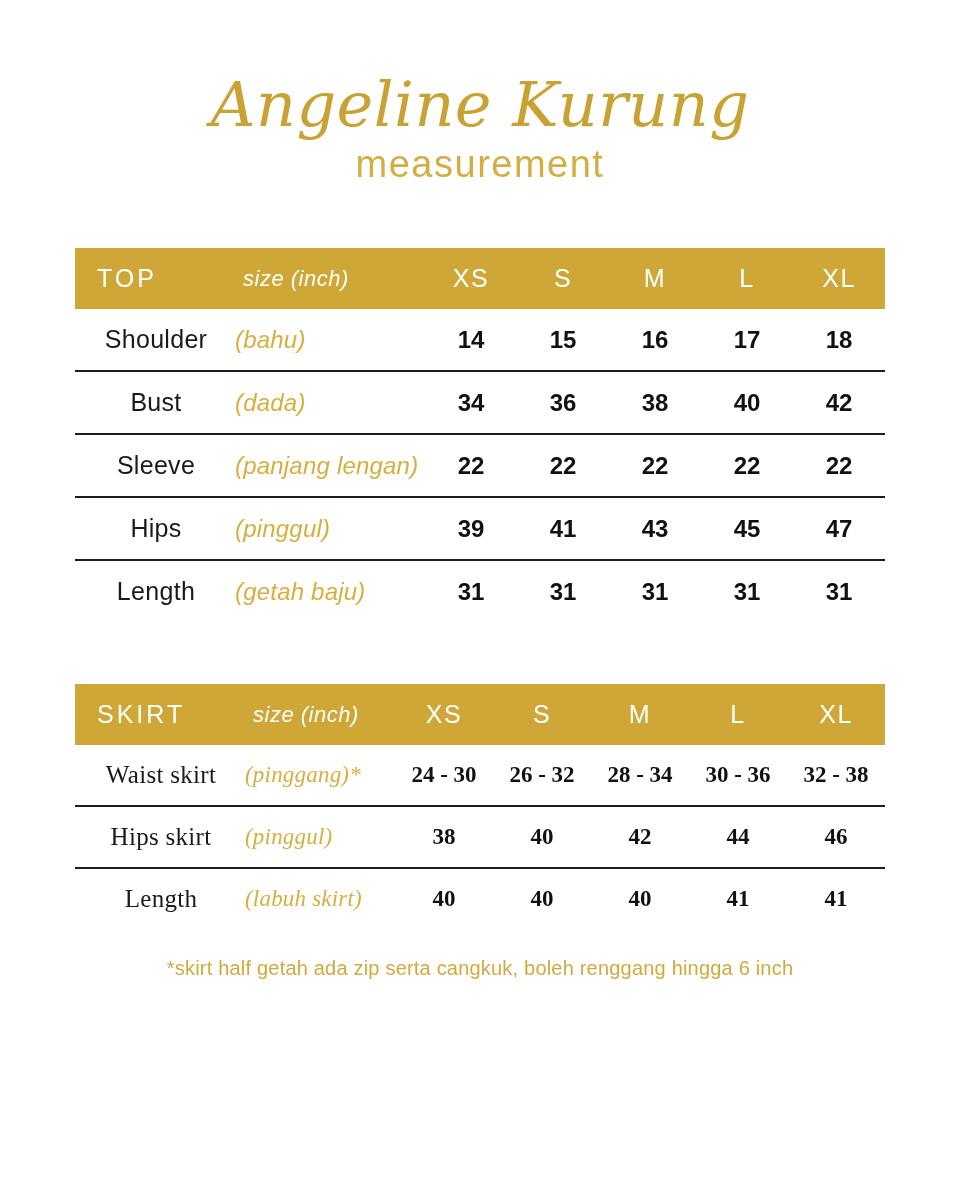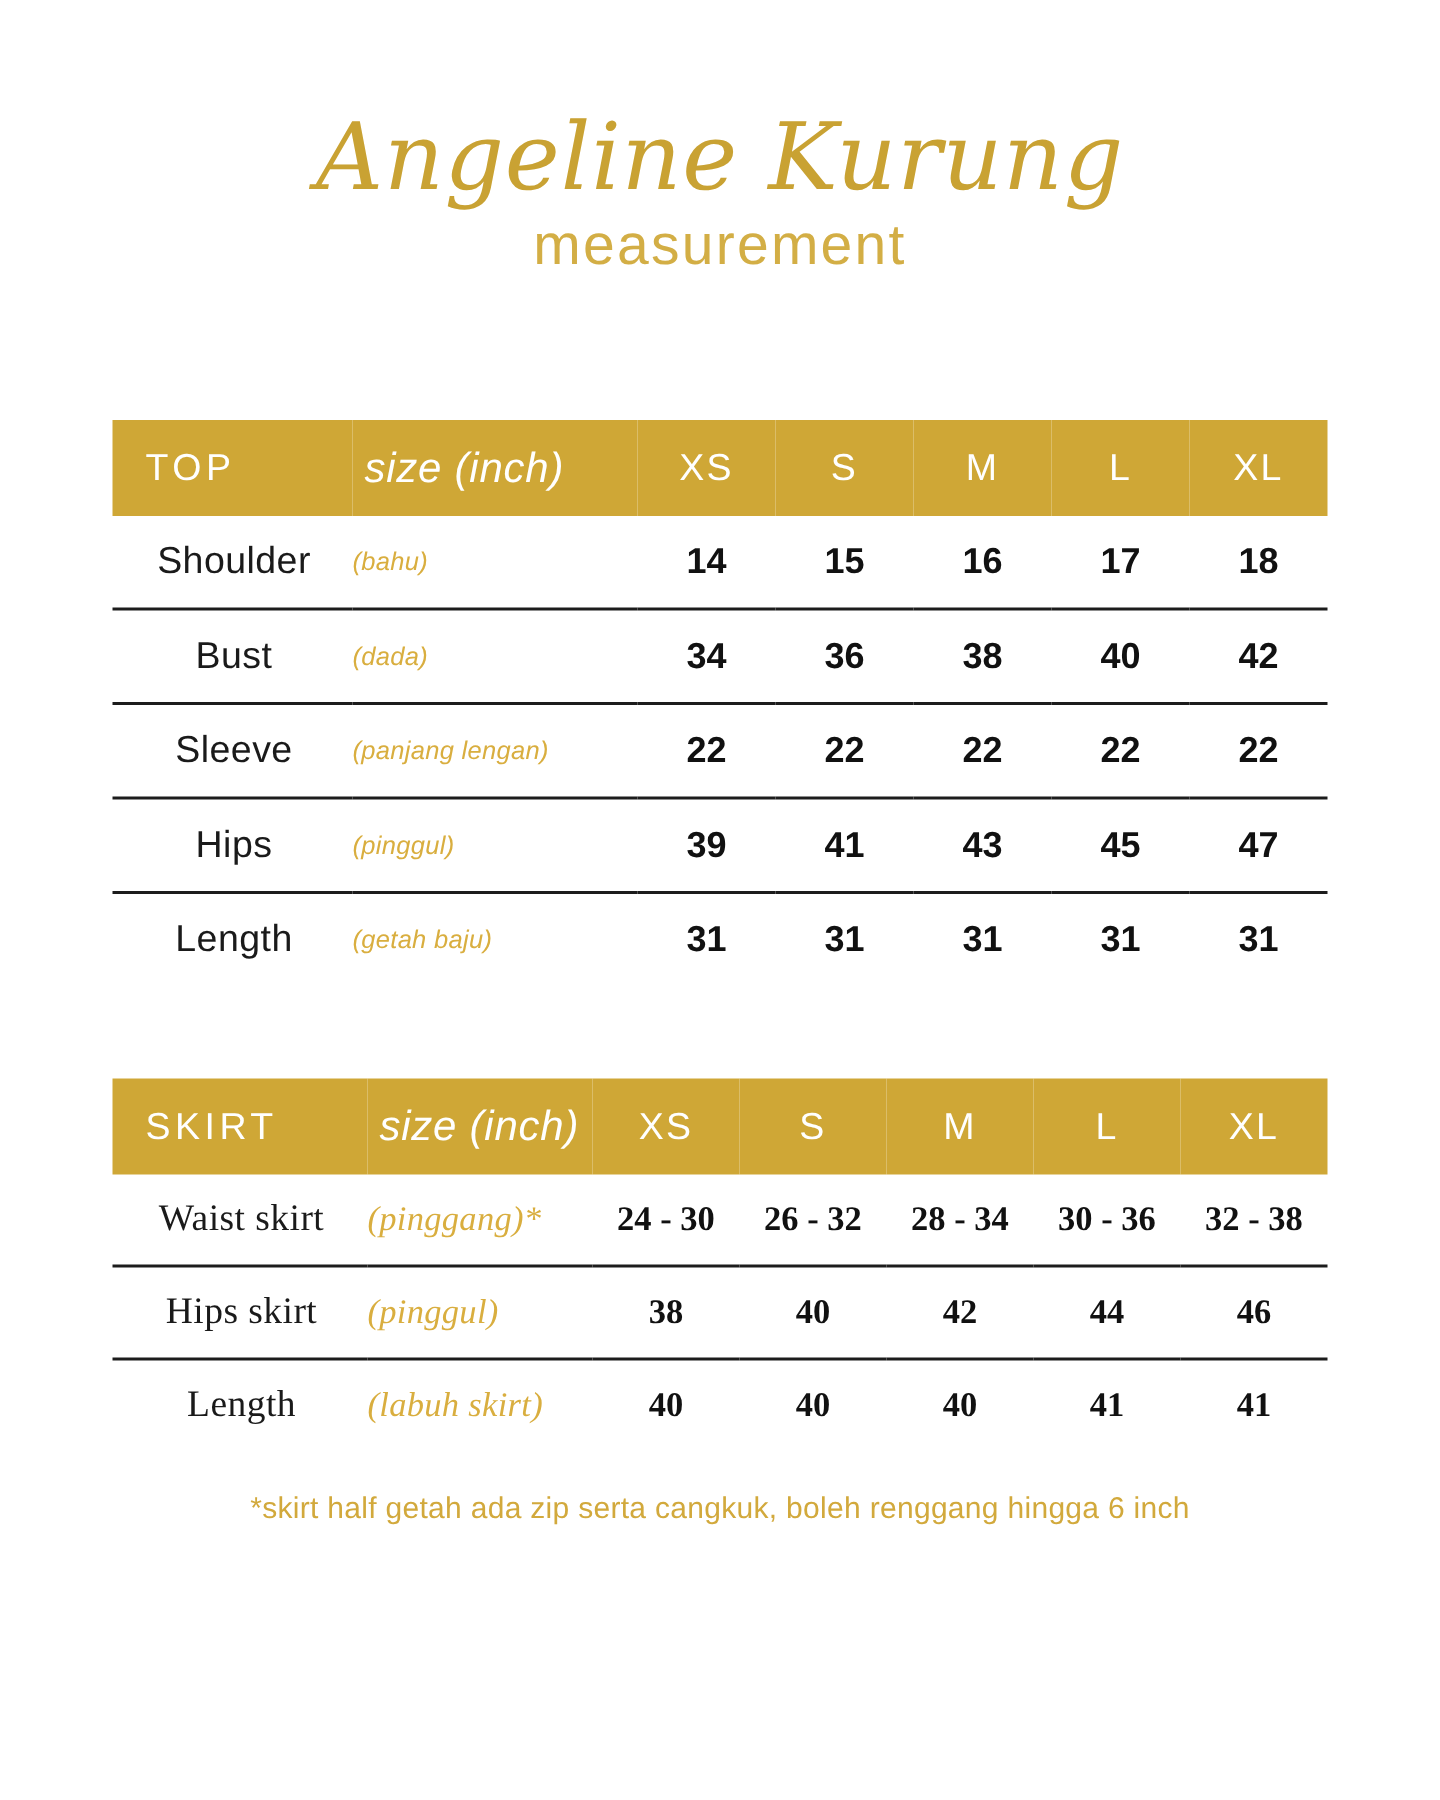--- a/index.html
+++ b/index.html
@@ -40,21 +40,21 @@
     color: #d3ae45;
     letter-spacing: 1.5px;
     font-weight: 400;
   }
 
   
   .table-block {
     width: 810px;
     margin: 0 auto;
   }
-  .table-block.top-table { margin-top: 94px; }
+  .table-block.top-table { margin-top: 62px; }
   .table-block.skirt-table { margin-top: 62px; }
 
   table {
     width: 100%;
     border-collapse: collapse;
     table-layout: fixed;
   }
   thead tr {
     background: #cfa736;
   }
@@ -67,21 +67,21 @@
     text-align: center;
     vertical-align: middle;
   }
   thead th.col-name {
     text-align: left;
     padding-left: 22px;
     letter-spacing: 3px;
   }
   thead th.col-unit {
     font-style: italic;
-    font-size: 28px;
+    font-size: 22px;
     letter-spacing: 0.5px;
     text-align: left;
     padding-left: 8px;
   }
 
   tbody td {
     padding: 16px 0;
     font-size: 24px;
     color: #111111;
     text-align: center;
@@ -95,21 +95,21 @@
     padding-left: 2px;
     font-weight: 400;
     font-size: 25px;
     color: #1a1a1a;
     letter-spacing: 0.3px;
   }
   td.row-sub {
     text-align: left;
     font-style: italic;
     font-weight: 400;
-    font-size: 17px;
+    font-size: 24px;
     color: #d9ae3f;
     letter-spacing: 0.2px;
     padding-left: 0;
   }
 
   
   col.c-name { width: 160px; }
   col.c-sub  { width: 190px; }
   col.c-val  { width: 92px; }
 

